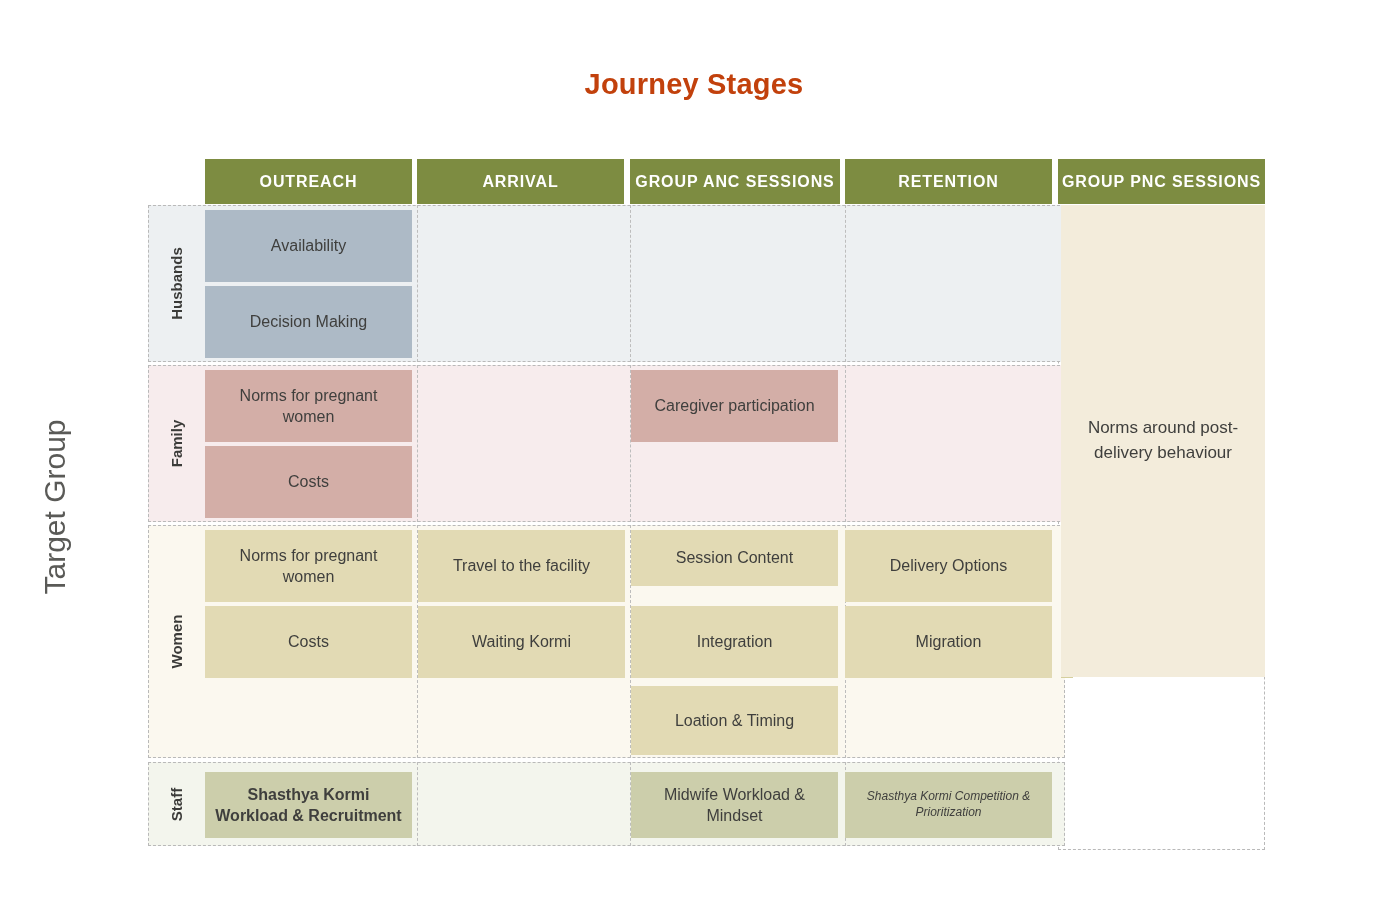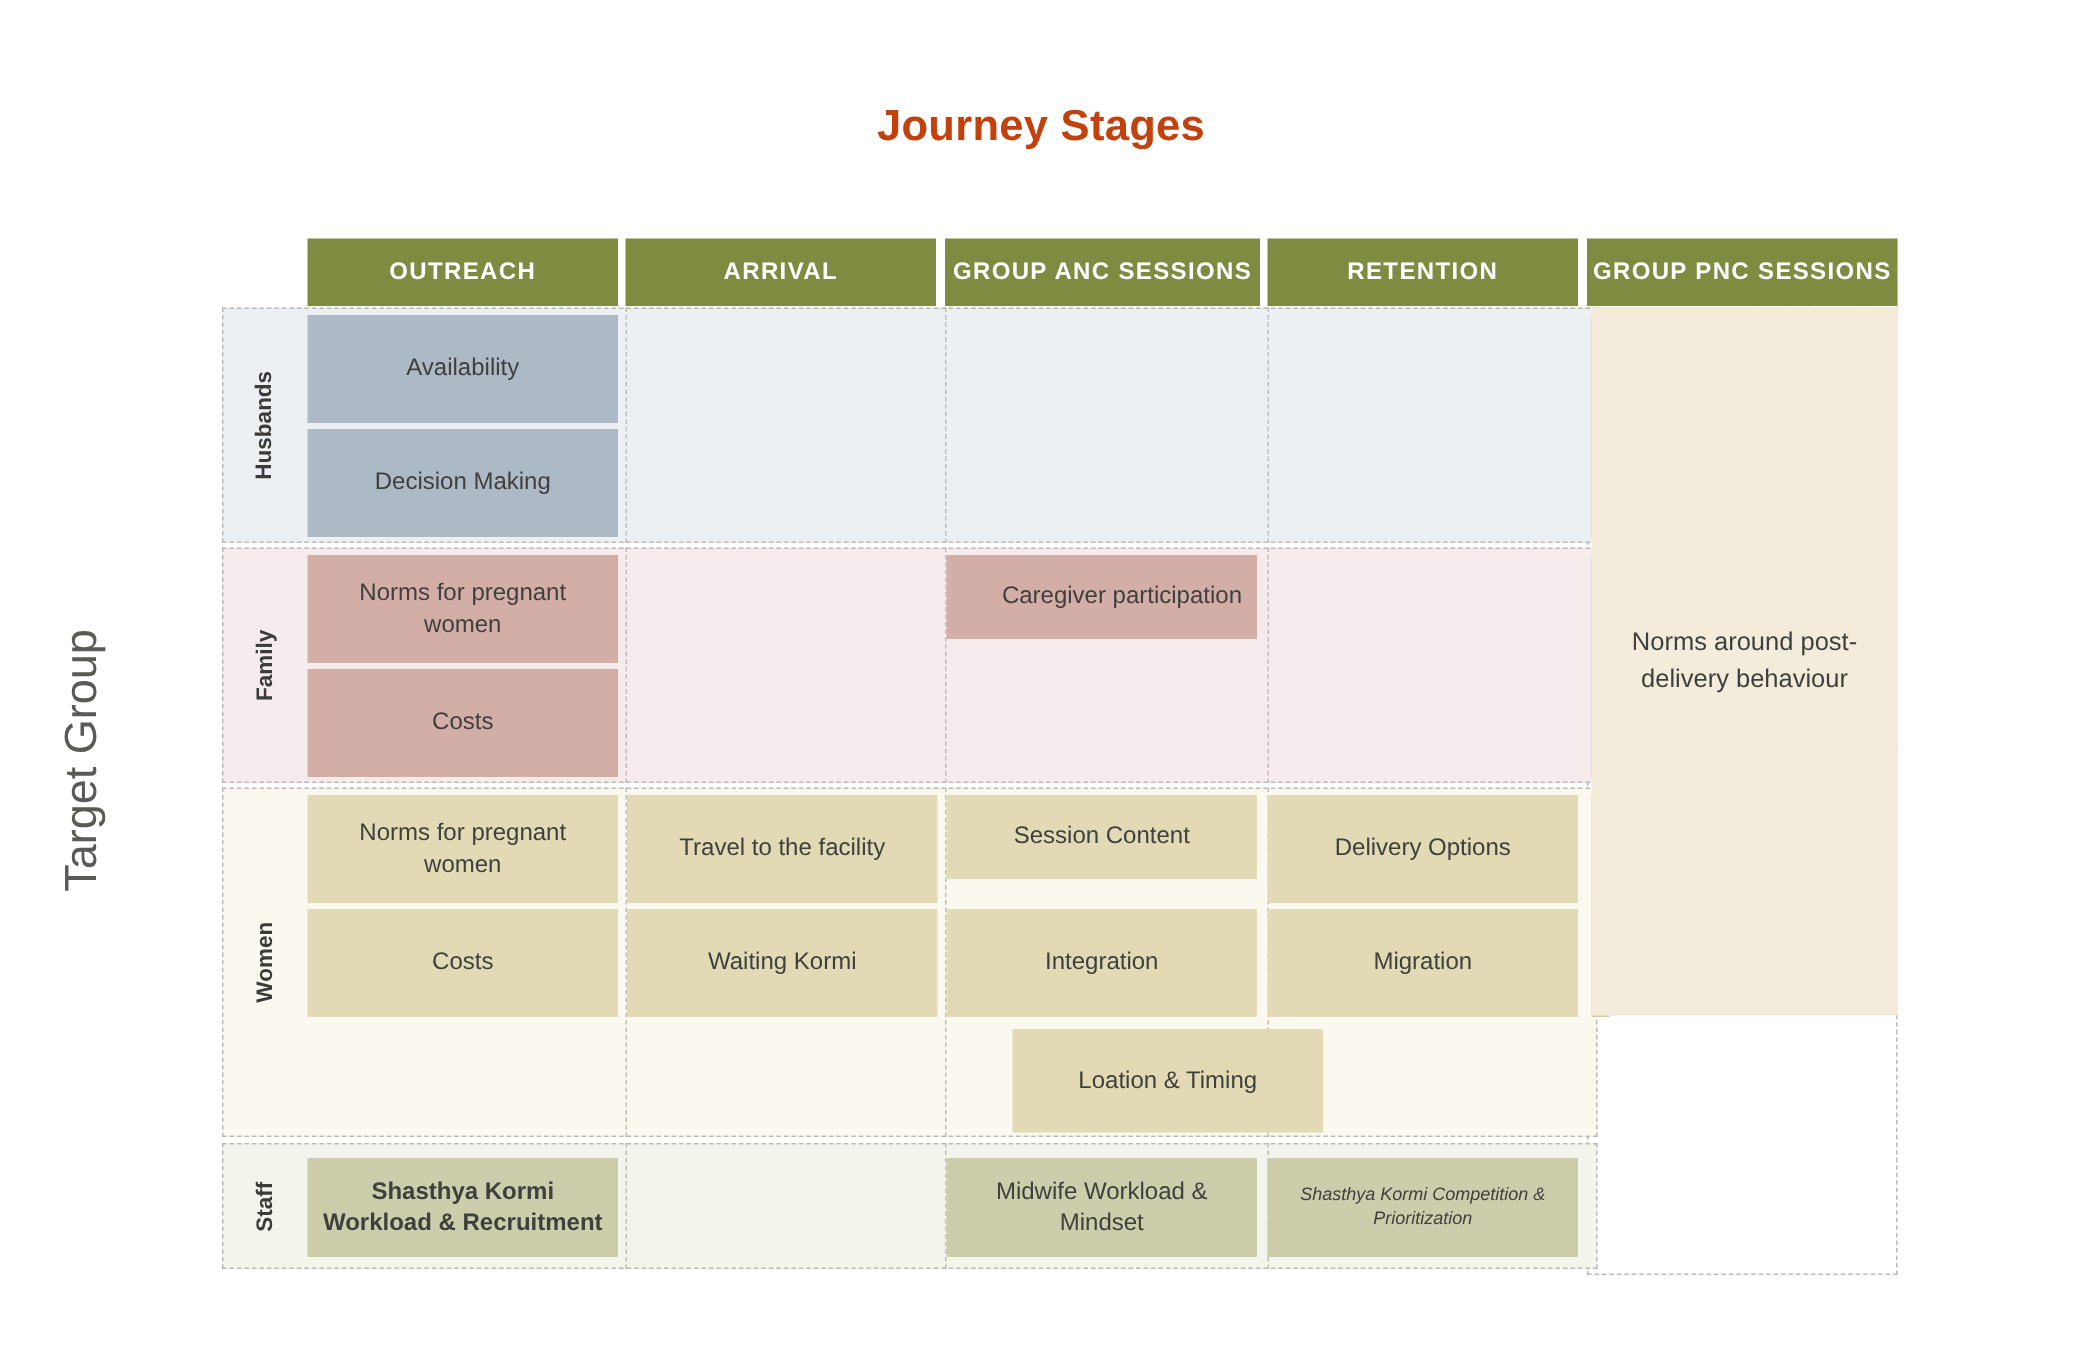--- a/index.html
+++ b/index.html
@@ -144,21 +144,21 @@
   <div class="col-sep" style="left:417px;top:365px;height:157px;"></div>
   <div class="col-sep" style="left:630px;top:365px;height:157px;"></div>
   <div class="col-sep" style="left:845px;top:365px;height:157px;"></div>
 
   <div class="card" style="left:205px;top:370px;width:207px;height:72px;background:#d3aea7;">
     <span>Norms for pregnant women</span>
   </div>
   <div class="card" style="left:205px;top:446px;width:207px;height:72px;background:#d3aea7;">
     <span>Costs</span>
   </div>
-  <div class="card" style="left:631px;top:370px;width:207px;height:56px;background:#d3aea7;justify-content:flex-end;">
+  <div class="card" style="left:631px;top:370px;width:207px;height:72px;background:#d3aea7;">
     <span>Caregiver participation</span>
   </div>
   <div class="accent-strip" style="left:1061px;top:370px;width:12px;height:148px;background:#d3aea7;"></div>
 
   <div class="row-band" style="left:148px;top:525px;width:917px;height:233px;background:#fbf8ef;"></div>
   <div class="row-label" style="left:148px;top:525px;width:57px;height:233px;">
     <span>Women</span>
   </div>
   <div class="col-sep" style="left:417px;top:525px;height:233px;"></div>
   <div class="col-sep" style="left:630px;top:525px;height:233px;"></div>
@@ -175,21 +175,21 @@
   </div>
   <div class="card" style="left:418px;top:606px;width:207px;height:72px;background:#e2dab4;">
     <span>Waiting Kormi</span>
   </div>
   <div class="card" style="left:631px;top:530px;width:207px;height:56px;background:#e2dab4;">
     <span>Session Content</span>
   </div>
   <div class="card" style="left:631px;top:606px;width:207px;height:72px;background:#e2dab4;">
     <span>Integration</span>
   </div>
-  <div class="card" style="left:631px;top:686px;width:207px;height:69px;background:#e2dab4;margin-left:44px;">
+  <div class="card" style="left:631px;top:686px;width:207px;height:69px;background:#e2dab4;">
     <span>Loation &amp; Timing</span>
   </div>
   <div class="card" style="left:845px;top:530px;width:207px;height:72px;background:#e2dab4;">
     <span>Delivery Options</span>
   </div>
   <div class="card" style="left:845px;top:606px;width:207px;height:72px;background:#e2dab4;">
     <span>Migration</span>
   </div>
   <div class="accent-strip" style="left:1061px;top:530px;width:12px;height:148px;background:#d5cf9e;"></div>
 

